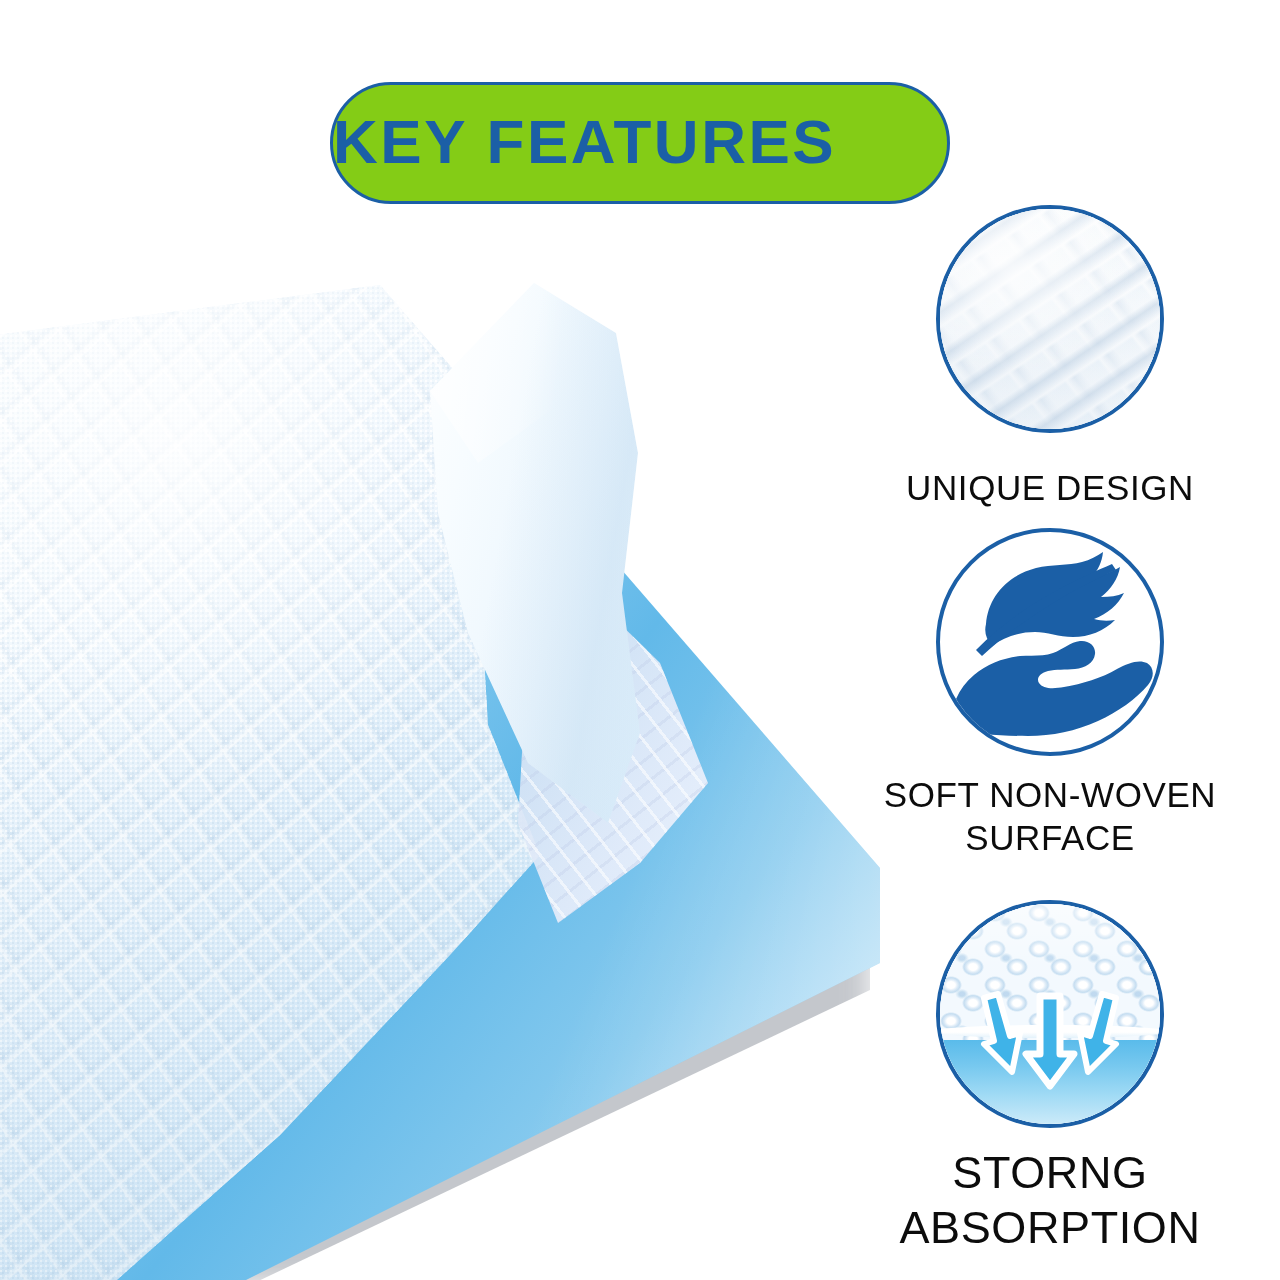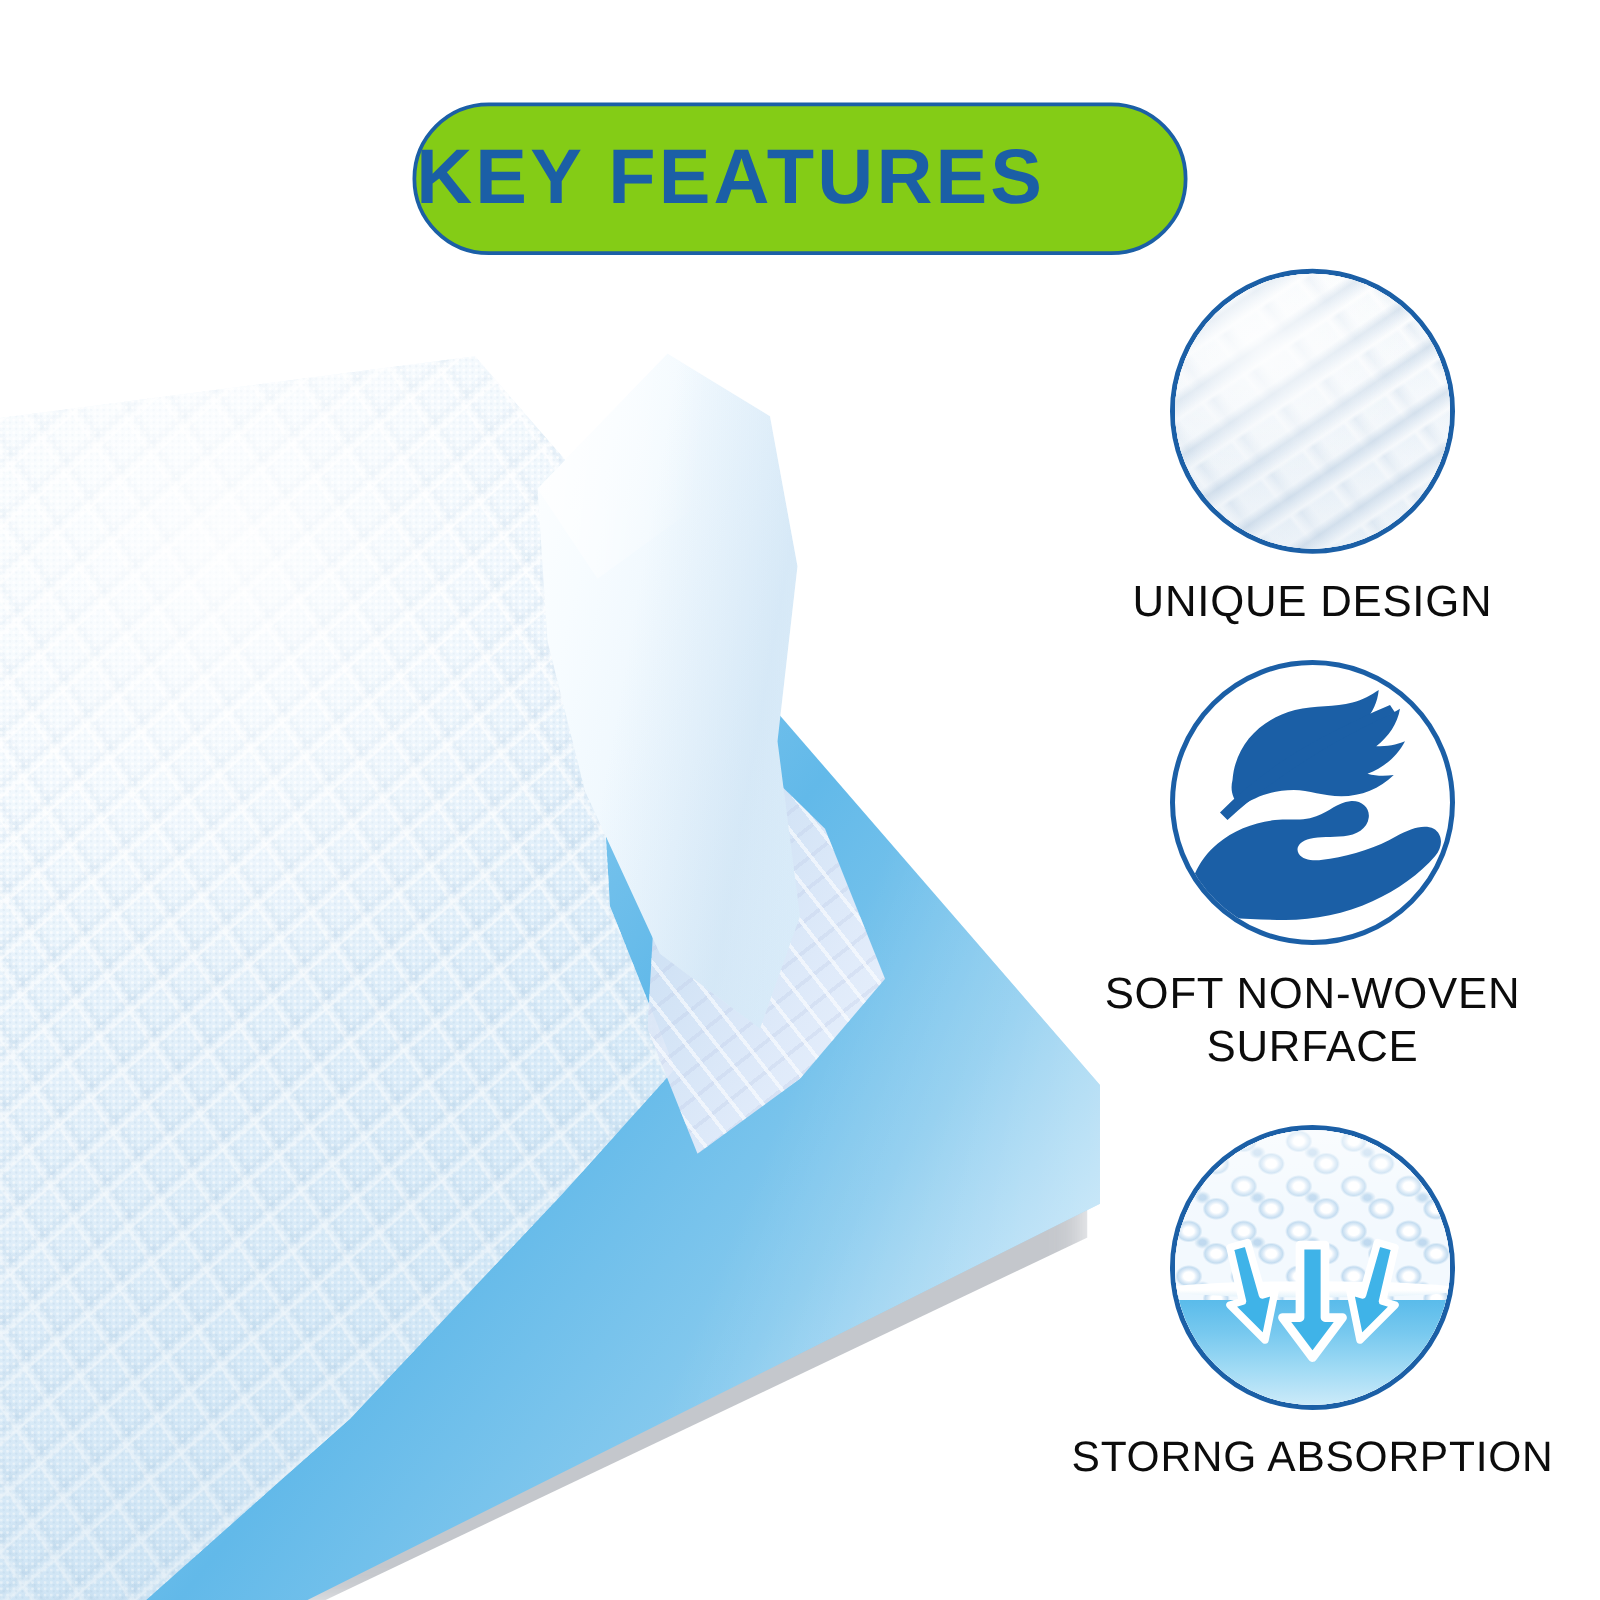--- a/index.html
+++ b/index.html
@@ -221,21 +221,21 @@
 
   
   .feature {
     position: absolute;
     left: 820px;
     width: 460px;
     display: flex;
     flex-direction: column;
     align-items: center;
   }
-  #feature-1 { top: 215px; }
+  #feature-1 { top: 205px; gap: 16px; }
   #feature-2 { top: 528px; }
   #feature-3 { top: 900px; }
 
   .feature-icon {
     width: 228px;
     height: 228px;
     border-radius: 50%;
     box-sizing: border-box;
     border: 4px solid #1b5fa6;
     overflow: hidden;
@@ -247,21 +247,21 @@
     margin-top: 18px;
     text-align: center;
     font-family: "Liberation Sans", sans-serif;
     font-size: 35px;
     font-weight: 400;
     letter-spacing: 0.6px;
     line-height: 1.22;
     color: #0c0c0c;
     white-space: pre-line;
   }
-  #feature-3 .feature-label { font-size: 34px; }
+  #feature-3 .feature-label { font-size: 45px; }
 
   
   .icon1-fabric {
     position: absolute;
     inset: -30%;
     background: linear-gradient(150deg, #ffffff 0%, #f6fafd 40%, #eef5fb 70%, #e7f1f9 100%);
   }
   .icon1-diag {
     position: absolute;
     inset: -30%;

